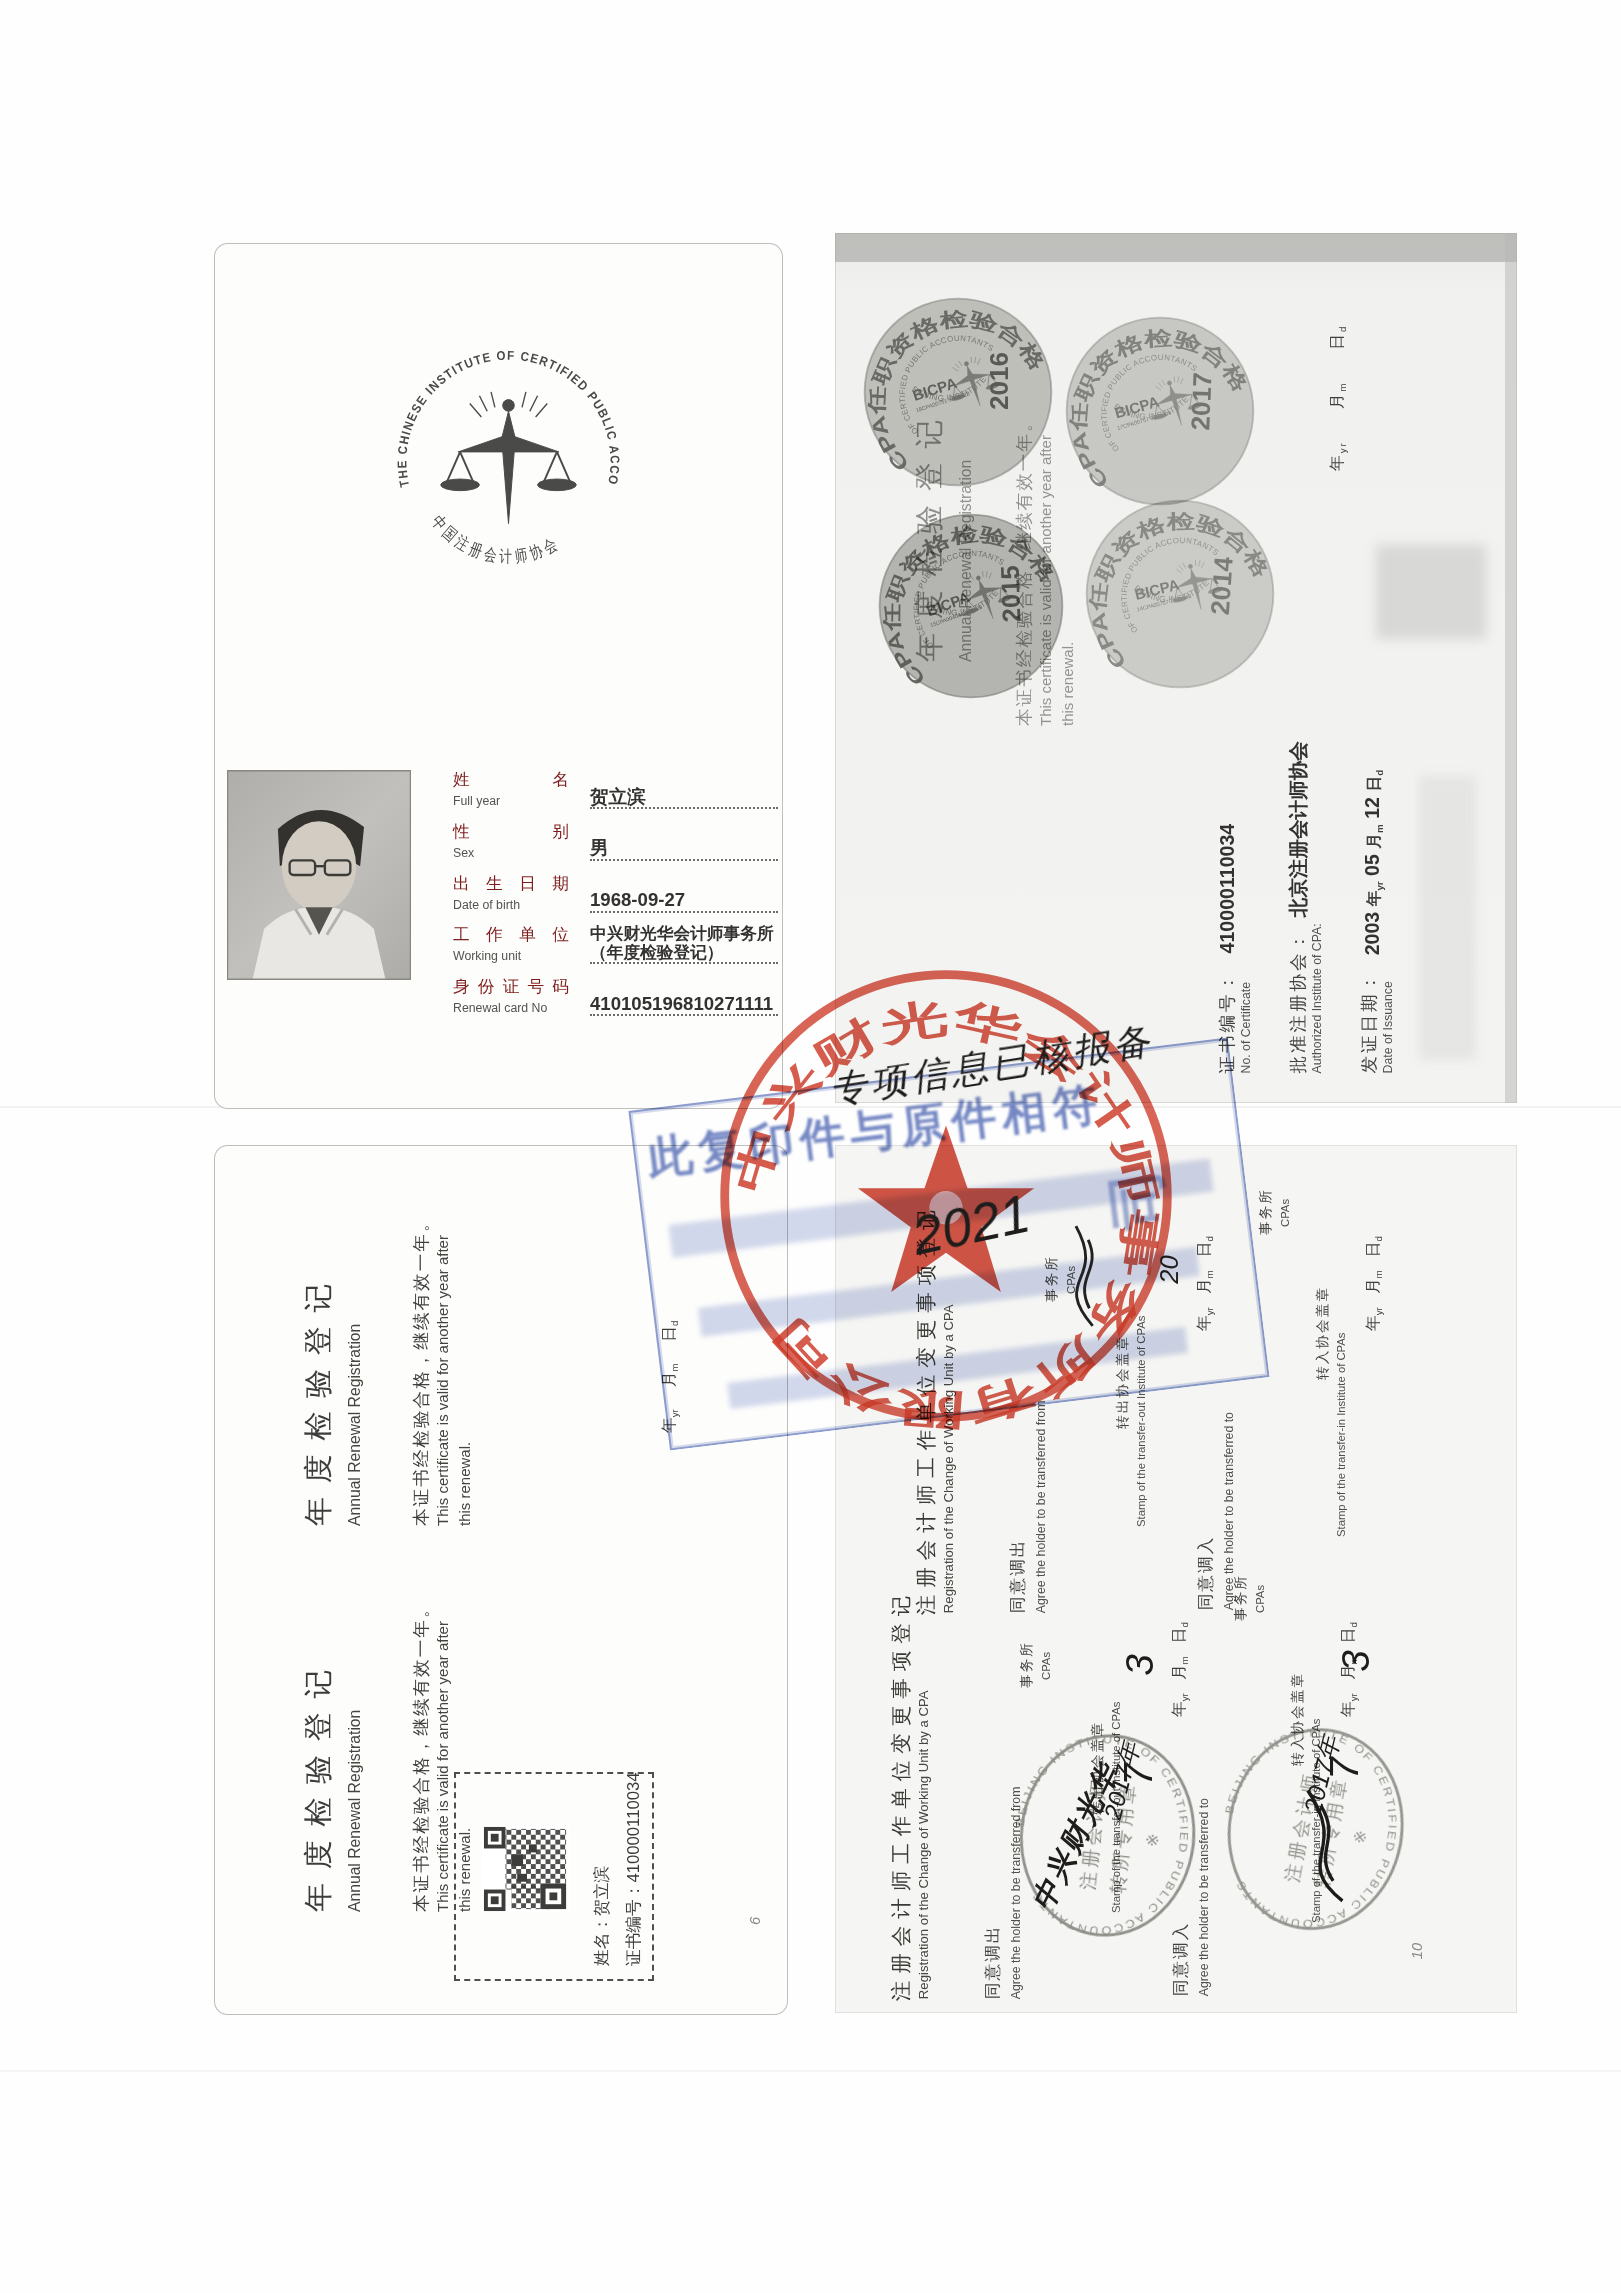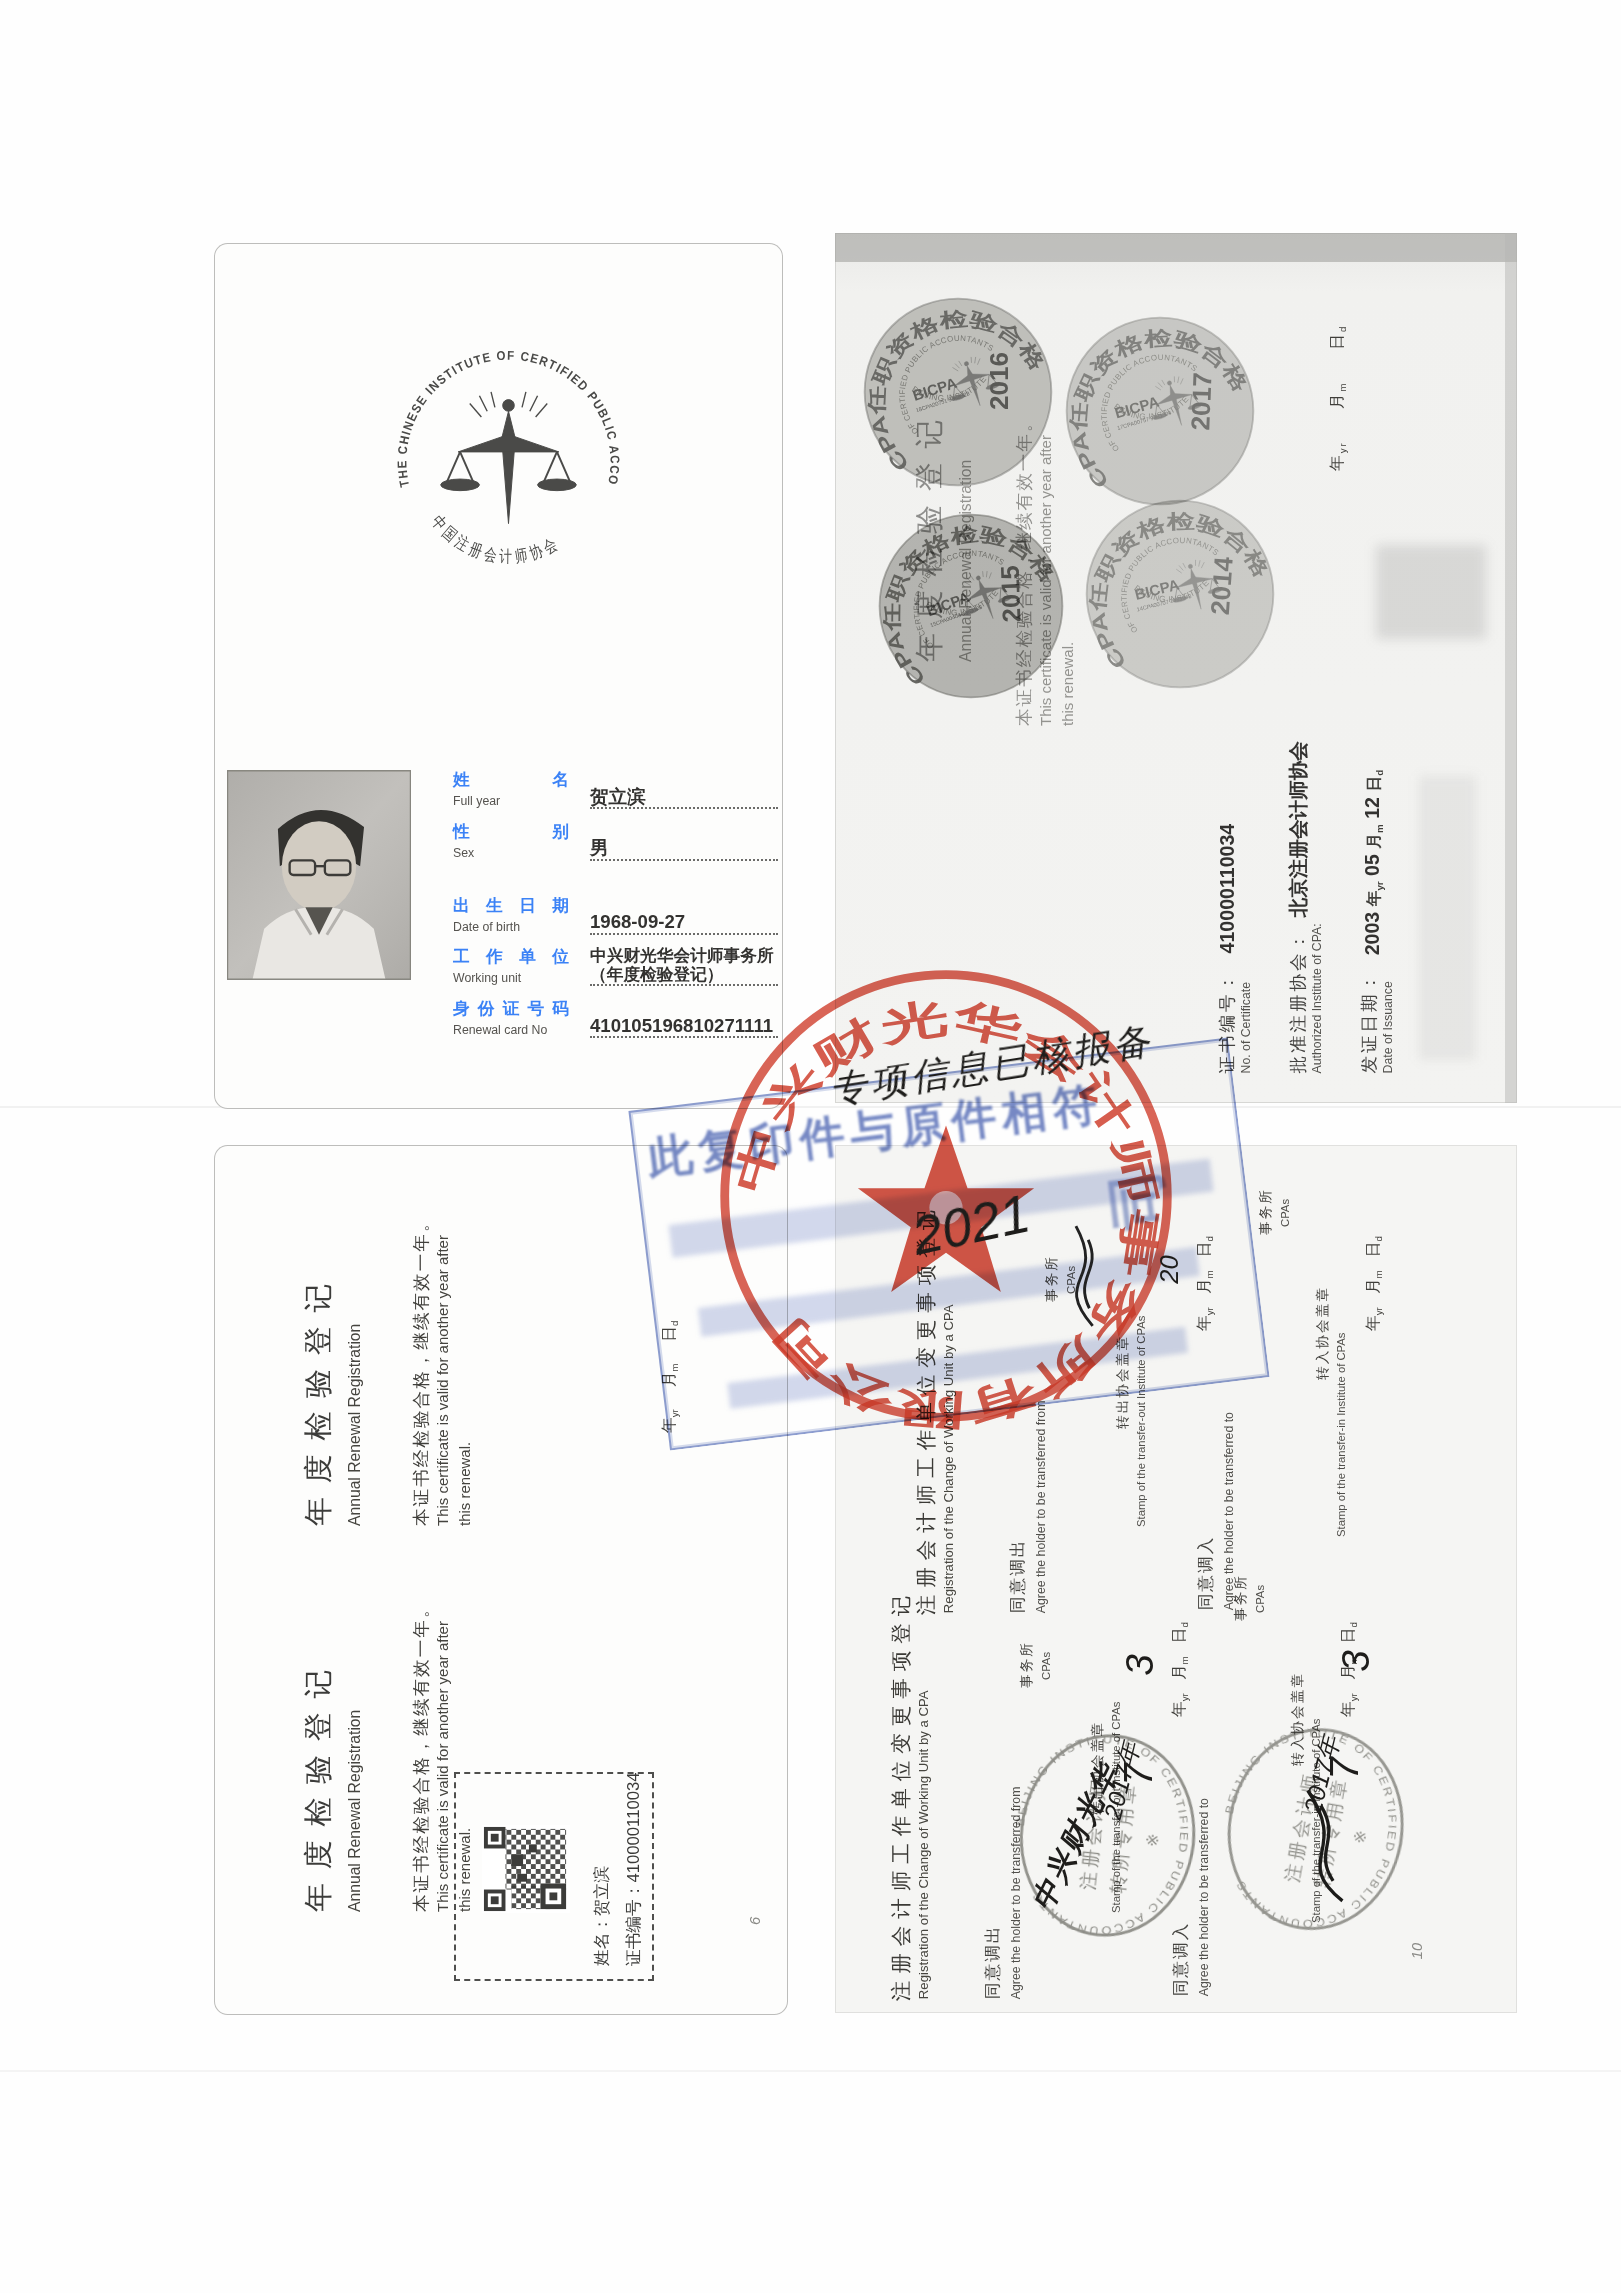--- a/index.html
+++ b/index.html
@@ -10,21 +10,21 @@
   
   .page{position:absolute;z-index:1;}
   .page-tl,.page-bl{background:#fdfdfc;border:1px solid rgba(110,110,108,.45);border-radius:13.7px;}
   .page-tr{background:linear-gradient(180deg,#e9e9e7 0,#f1f1ef 59px,#f3f3f1 100%);box-shadow:inset 0 0 0 1px rgba(130,130,128,.25);}
   .page-tr .topband{position:absolute;left:0;top:0;width:100%;height:29px;background:#9a9a98;opacity:.55;}
   .page-tr .rightband{position:absolute;right:0;top:0;width:11.8px;height:100%;background:#b5b5b3;opacity:.5;}
   .page-br{background:#f5f5f3;box-shadow:inset 0 0 0 1px rgba(140,140,138,.2);}
   .divider{position:absolute;border-top:1px dashed rgba(90,90,88,.4);}
   
   .info-row{display:flex;align-items:flex-end;margin-bottom:10.8px;}
-  .cnlab{display:inline-block;width:116px;text-align:justify;text-align-last:justify;font-size:16.7px;color:#3b82f6;font-weight:bold;}
+  .cnlab{display:inline-block;width:116px;text-align:justify;text-align-last:justify;font-size:16.7px;color:#7f1d1d;}
   .enlab{font-size:12.3px;color:#55534f;}
   .ival{font-size:18.6px;font-weight:bold;color:#333230;line-height:1.15;}
   .dotted{border-bottom:2px dotted #6b6b69;}
   
   .t-cn-big{font-size:29px;letter-spacing:13.7px;color:#3c3c3a;font-weight:500;white-space:nowrap;}
   .t-en{font-size:15.7px;color:#45443f;white-space:nowrap;}
   .t-body-cn{font-size:17.6px;letter-spacing:2px;color:#403f3b;white-space:nowrap;}
   .t-body-en{font-size:15px;color:#45443f;white-space:nowrap;}
   .small-cn{font-size:13.7px;letter-spacing:2px;white-space:nowrap;color:#454440;}
   .small-en{font-size:11.3px;white-space:nowrap;color:#504f4b;}
@@ -127,21 +127,21 @@
       <div class="ival dotted" style="flex:1;">贺立滨</div>
     </div>
     <div class="info-row">
       <div style="width:137px;">
         <span class="cnlab">性别</span><br>
         <span class="enlab">Sex</span>
       </div>
       <div class="ival dotted" style="flex:1;">男</div>
     </div>
     <div class="info-row">
-      <div style="width:137px;margin-top:22px;">
+      <div style="width:137px;">
         <span class="cnlab">出生日期</span><br>
         <span class="enlab">Date of birth</span>
       </div>
       <div class="ival dotted" style="flex:1;">1968-09-27</div>
     </div>
     <div class="info-row">
       <div style="width:137px;">
         <span class="cnlab">工作单位</span><br>
         <span class="enlab">Working unit</span>
       </div>

